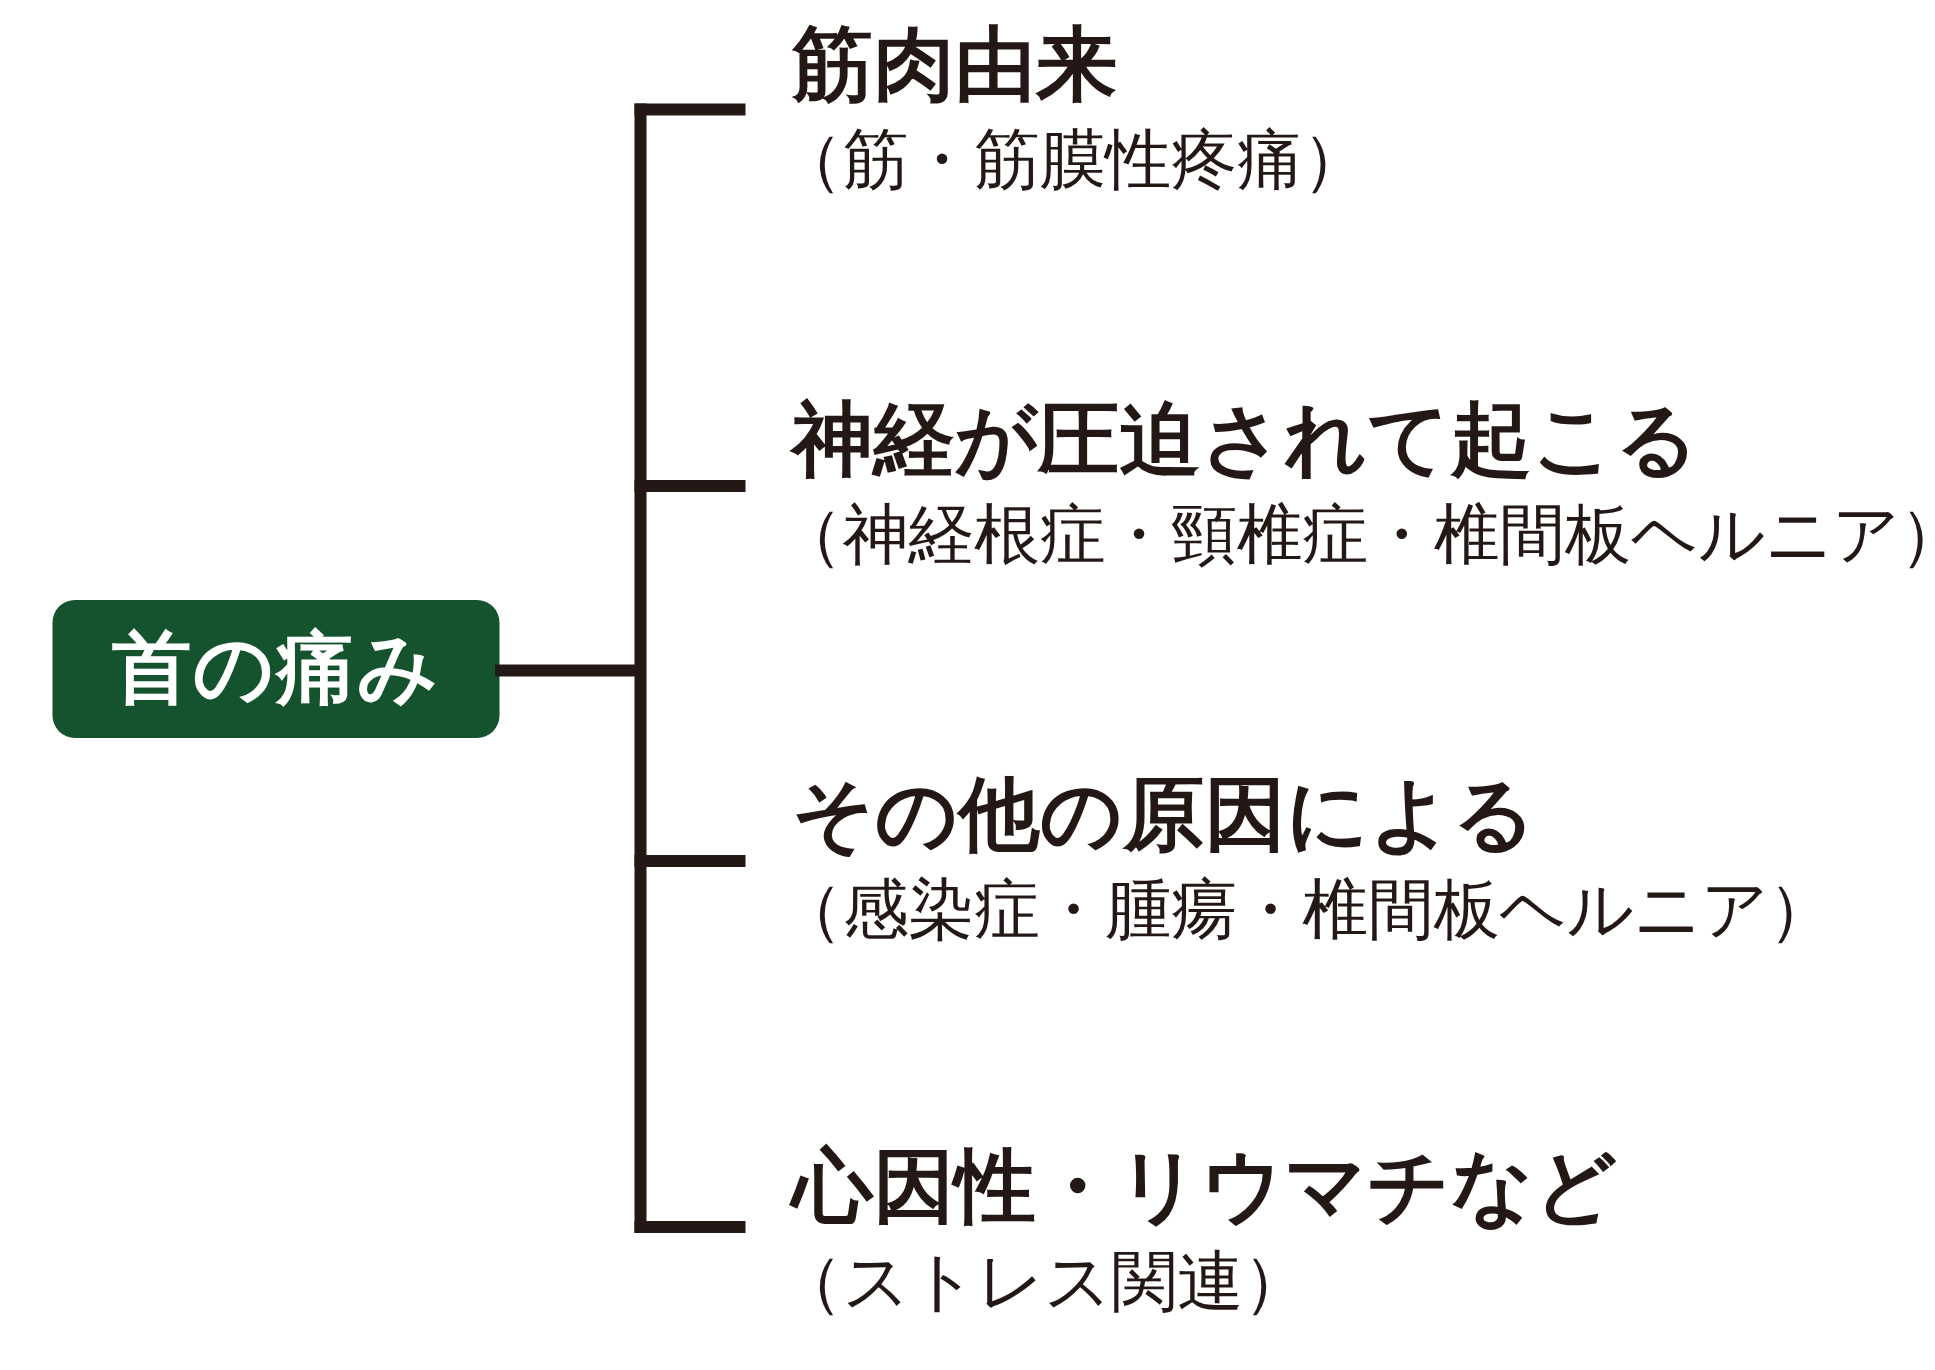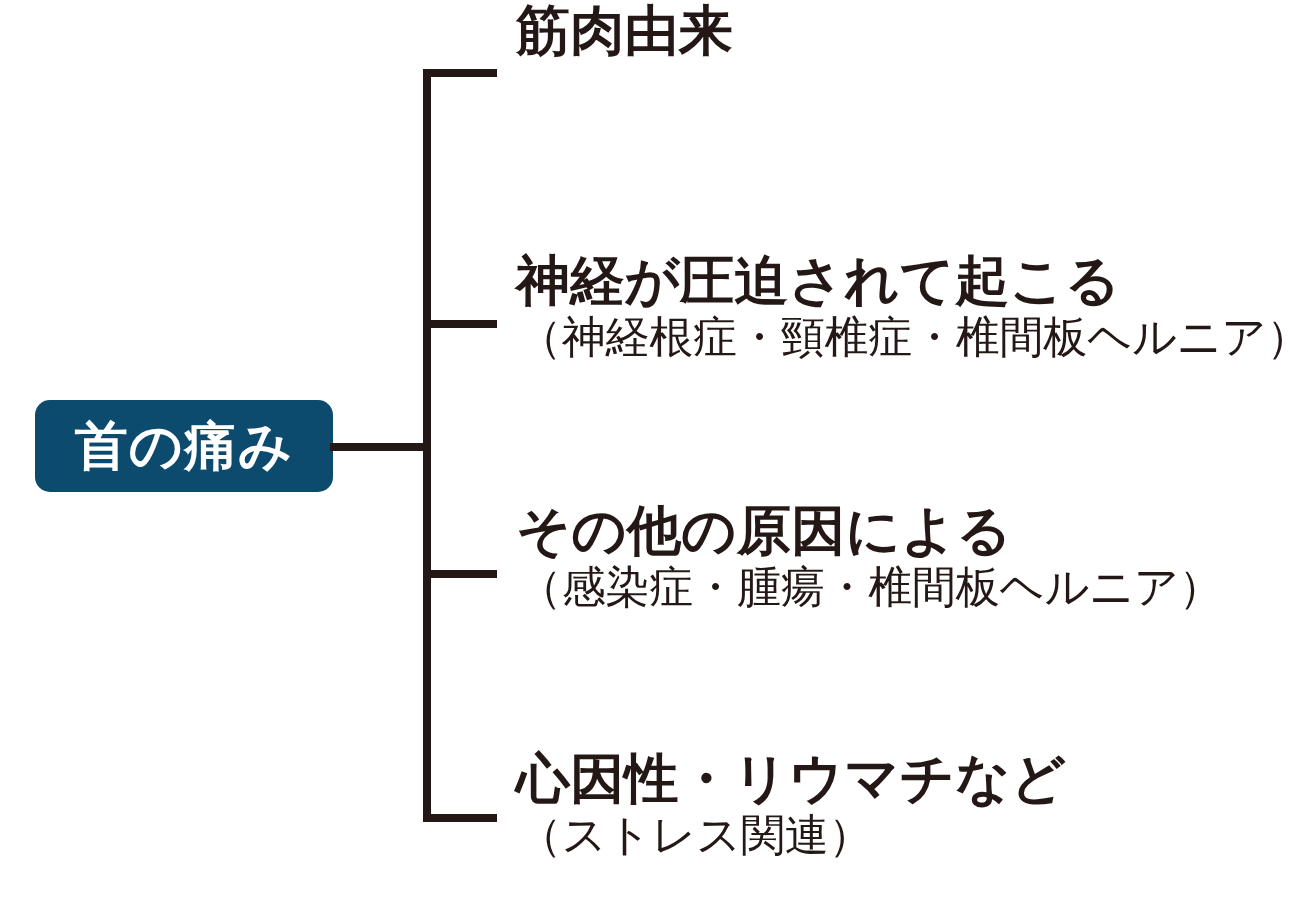--- a/index.html
+++ b/index.html
@@ -19,21 +19,21 @@
     overflow: hidden;
   }
 
   
   .root-node {
     position: absolute;
     left: 35px;
     top: 400px;
     width: 298px;
     height: 92px;
-    background: #0c4a6e;
+    background: #14532d;
     border-radius: 15px;
     display: flex;
     align-items: center;
     justify-content: center;
   }
   .root-label {
     color: #ffffff;
     font-size: 53px;
     font-weight: bold;
     line-height: 1;
@@ -77,21 +77,21 @@
     position: absolute;
     left: 516px;
     color: #231815;
     white-space: nowrap;
   }
   .branch-title {
     font-size: 54px;
     font-weight: bold;
     line-height: 1.06;
     letter-spacing: 0.005em;
-    margin: 0;
+    margin: 12px;
   }
   .branch-sub {
     font-size: 44px;
     font-weight: normal;
     line-height: 1.1;
     letter-spacing: -0.005em;
     margin: 4px 0 0 2px;
   }
 
   .branch-1 { top: 2px; }
@@ -110,20 +110,21 @@
 
   <div class="conn conn-root-stem"></div>
   <div class="conn conn-trunk"></div>
   <div class="conn conn-stub stub-1"></div>
   <div class="conn conn-stub stub-2"></div>
   <div class="conn conn-stub stub-3"></div>
   <div class="conn conn-stub stub-4"></div>
 
   <div class="branch branch-1">
     <p class="branch-title">筋肉由来</p>
+    <p class="branch-sub">（筋・筋膜性疼痛）</p>
   </div>
 
   <div class="branch branch-2">
     <p class="branch-title">神経が圧迫されて起こる</p>
     <p class="branch-sub">（神経根症・頸椎症・椎間板ヘルニア）</p>
   </div>
 
   <div class="branch branch-3">
     <p class="branch-title">その他の原因による</p>
     <p class="branch-sub">（感染症・腫瘍・椎間板ヘルニア）</p>

